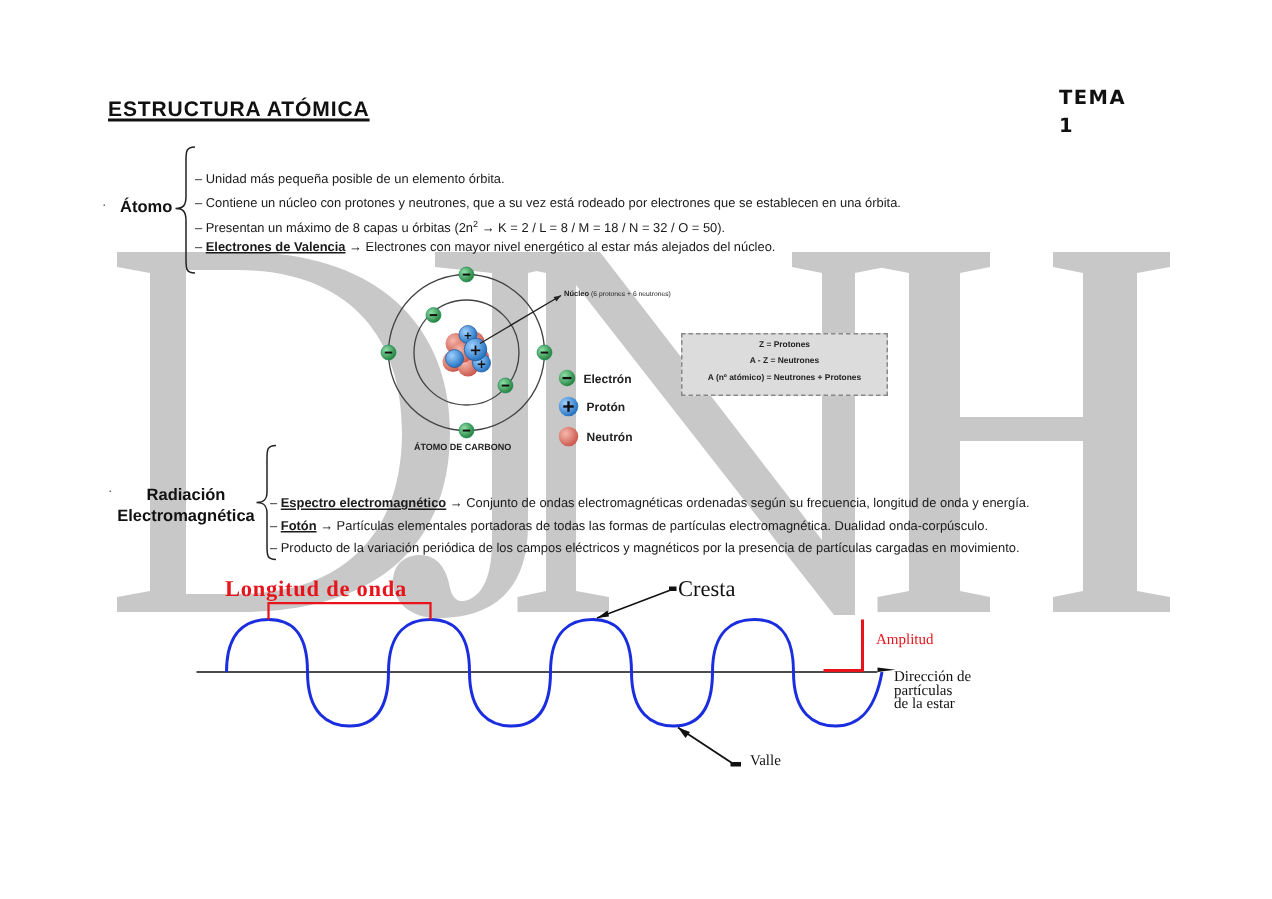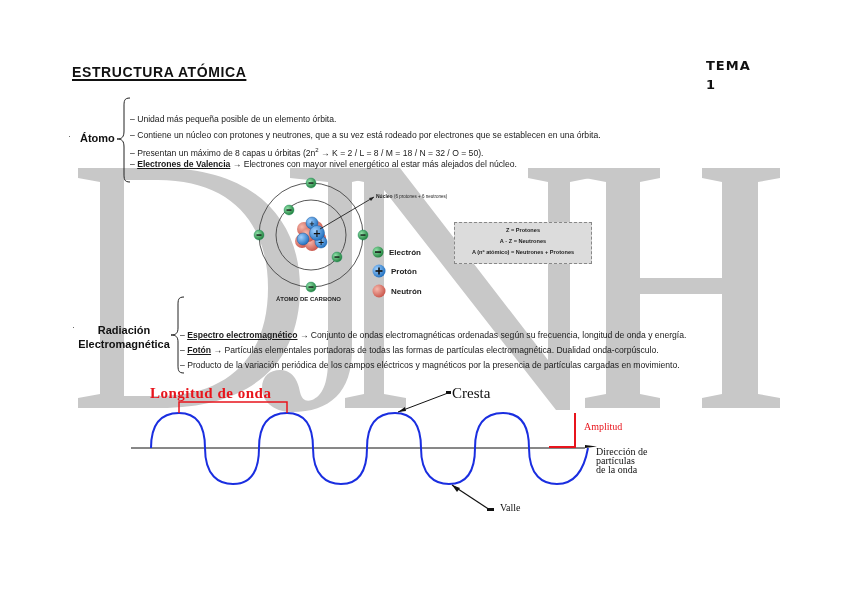--- a/index.html
+++ b/index.html
@@ -245,14 +245,14 @@
   <line x1="549" y1="447" x2="575" y2="447" stroke="#e8141c" stroke-width="2"></line>
 </svg>
 
 <div class="layer wave-label red" style="left:150px;top:385px;font-weight:bold;letter-spacing:0.5px;">Longitud de onda</div>
 <div class="layer wave-label" style="left:452px;top:385px;">Cresta</div>
 <div class="layer wave-label" style="left:500px;top:502px;font-size:10px;">Valle</div>
 <div class="layer wave-label red" style="left:584px;top:421px;font-size:10px;">Amplitud</div>
 <div class="layer wave-label" style="left:596px;top:447px;line-height:9px;font-size:10px;">
   <div>Dirección de</div>
   <div>partículas</div>
-  <div>de la onda</div>
+  <div>de la estar</div>
 </div>
 
 </body></html>

